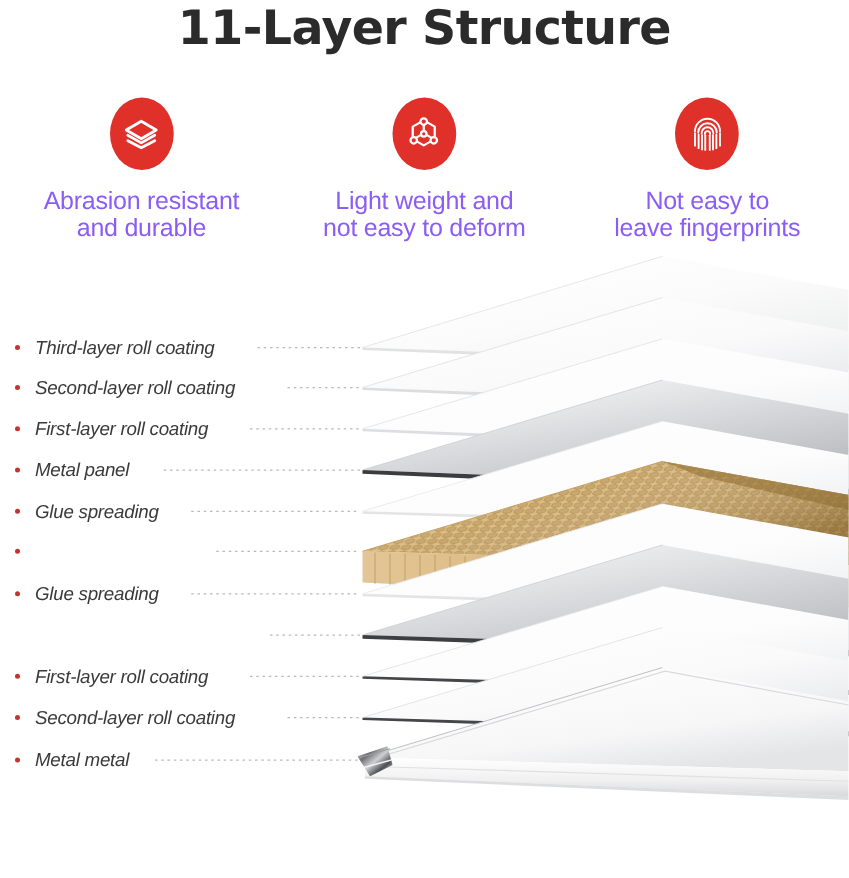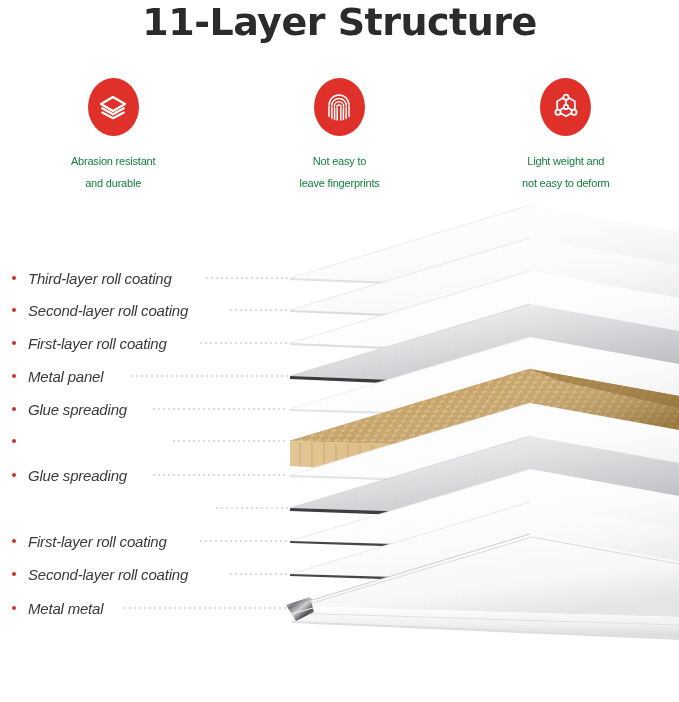--- a/index.html
+++ b/index.html
@@ -45,23 +45,23 @@
     border-radius:50%;
     background:#e0302a;
     display:flex;
     align-items:center;
     justify-content:center;
   }
   .feature-badge svg { display:block; }
   .feature-text {
     margin-top:14px;
     text-align:center;
-    font-size:11px;
+    font-size:20px;
     line-height:22px;
-    color:#15803d;
+    color:#8b5cf6;
     font-family:"Liberation Sans", sans-serif;
     font-weight:300;
     letter-spacing:-0.2px;
     white-space:pre-line;
   }
 
   
   #diagram {
     position:absolute;
     top:190px; left:0;
@@ -115,20 +115,41 @@
         <span>
           <svg width="28" height="26" viewBox="0 0 28 26">
             <path d="M14 3 L26 10 L14 17 L2 10 Z" fill="none" stroke="#ffffff" stroke-width="2.2" stroke-linejoin="round"></path>
             <path d="M3.2 14.2 L14 20.3 L24.8 14.2" fill="none" stroke="#ffffff" stroke-width="2.2" stroke-linejoin="round" stroke-linecap="round"></path>
             <path d="M3.2 18.6 L14 24.2 L24.8 18.6" fill="none" stroke="#ffffff" stroke-width="2.2" stroke-linejoin="round" stroke-linecap="round"></path>
           </svg>
         </span>
       </div>
       <div class="feature-text">Abrasion resistant
 and durable</div>
+    </div>
+
+    <div class="feature">
+      <div class="feature-badge">
+        <span>
+          <svg width="28" height="28" viewBox="0 0 28 28">
+            <g fill="none" stroke="#ffffff" stroke-width="1.8" stroke-linejoin="round">
+              <path d="M14 6 L14 13.5"></path>
+              <path d="M14 13.5 L7.5 17.5"></path>
+              <path d="M14 13.5 L20.5 17.5"></path>
+              <path d="M14 3.3 L22.8 8.3 L22.8 18.3 L14 23.3 L5.2 18.3 L5.2 8.3 Z"></path>
+            </g>
+            <circle cx="14" cy="4.2" r="2.6" fill="#e0302a" stroke="#ffffff" stroke-width="1.8"></circle>
+            <circle cx="6" cy="19.2" r="2.6" fill="#e0302a" stroke="#ffffff" stroke-width="1.8"></circle>
+            <circle cx="22" cy="19.2" r="2.6" fill="#e0302a" stroke="#ffffff" stroke-width="1.8"></circle>
+            <circle cx="14" cy="14" r="2.2" fill="#e0302a" stroke="#ffffff" stroke-width="1.8"></circle>
+          </svg>
+        </span>
+      </div>
+      <div class="feature-text">Light weight and
+not easy to deform</div>
     </div>
 
     <div class="feature">
       <div class="feature-badge">
         <span>
           <svg width="24" height="30" viewBox="0 0 24 30">
             <g fill="none" stroke="#ffffff" stroke-width="1.5" stroke-linecap="round">
               <path d="M2 13 A10 10 0 0 1 22 13"></path>
               <path d="M4.6 14 A7.4 7.4 0 0 1 19.4 14"></path>
               <path d="M7.3 14.5 A4.7 4.7 0 0 1 16.7 14.5"></path>
@@ -140,41 +161,20 @@
               <path d="M13.8 16.2 L13.8 28"></path>
               <path d="M16.4 16 L16.4 27.6"></path>
               <path d="M19.1 15.6 L19.1 26.5"></path>
               <path d="M22 14.6 L22 24.5"></path>
             </g>
           </svg>
         </span>
       </div>
       <div class="feature-text">Not easy to
 leave fingerprints</div>
-    </div>
-
-    <div class="feature">
-      <div class="feature-badge">
-        <span>
-          <svg width="28" height="28" viewBox="0 0 28 28">
-            <g fill="none" stroke="#ffffff" stroke-width="1.8" stroke-linejoin="round">
-              <path d="M14 6 L14 13.5"></path>
-              <path d="M14 13.5 L7.5 17.5"></path>
-              <path d="M14 13.5 L20.5 17.5"></path>
-              <path d="M14 3.3 L22.8 8.3 L22.8 18.3 L14 23.3 L5.2 18.3 L5.2 8.3 Z"></path>
-            </g>
-            <circle cx="14" cy="4.2" r="2.6" fill="#e0302a" stroke="#ffffff" stroke-width="1.8"></circle>
-            <circle cx="6" cy="19.2" r="2.6" fill="#e0302a" stroke="#ffffff" stroke-width="1.8"></circle>
-            <circle cx="22" cy="19.2" r="2.6" fill="#e0302a" stroke="#ffffff" stroke-width="1.8"></circle>
-            <circle cx="14" cy="14" r="2.2" fill="#e0302a" stroke="#ffffff" stroke-width="1.8"></circle>
-          </svg>
-        </span>
-      </div>
-      <div class="feature-text">Light weight and
-not easy to deform</div>
     </div>
 
   </div>
 
   <div id="diagram">
     <svg id="diagram-svg" width="679" height="512" viewBox="0 190 679 512">
       <defs>
         <linearGradient id="gWhiteTop" x1="0" y1="0" x2="0.85" y2="1">
           <stop offset="0%" stop-color="#ffffff"></stop>
           <stop offset="55%" stop-color="#fbfbfc"></stop>

